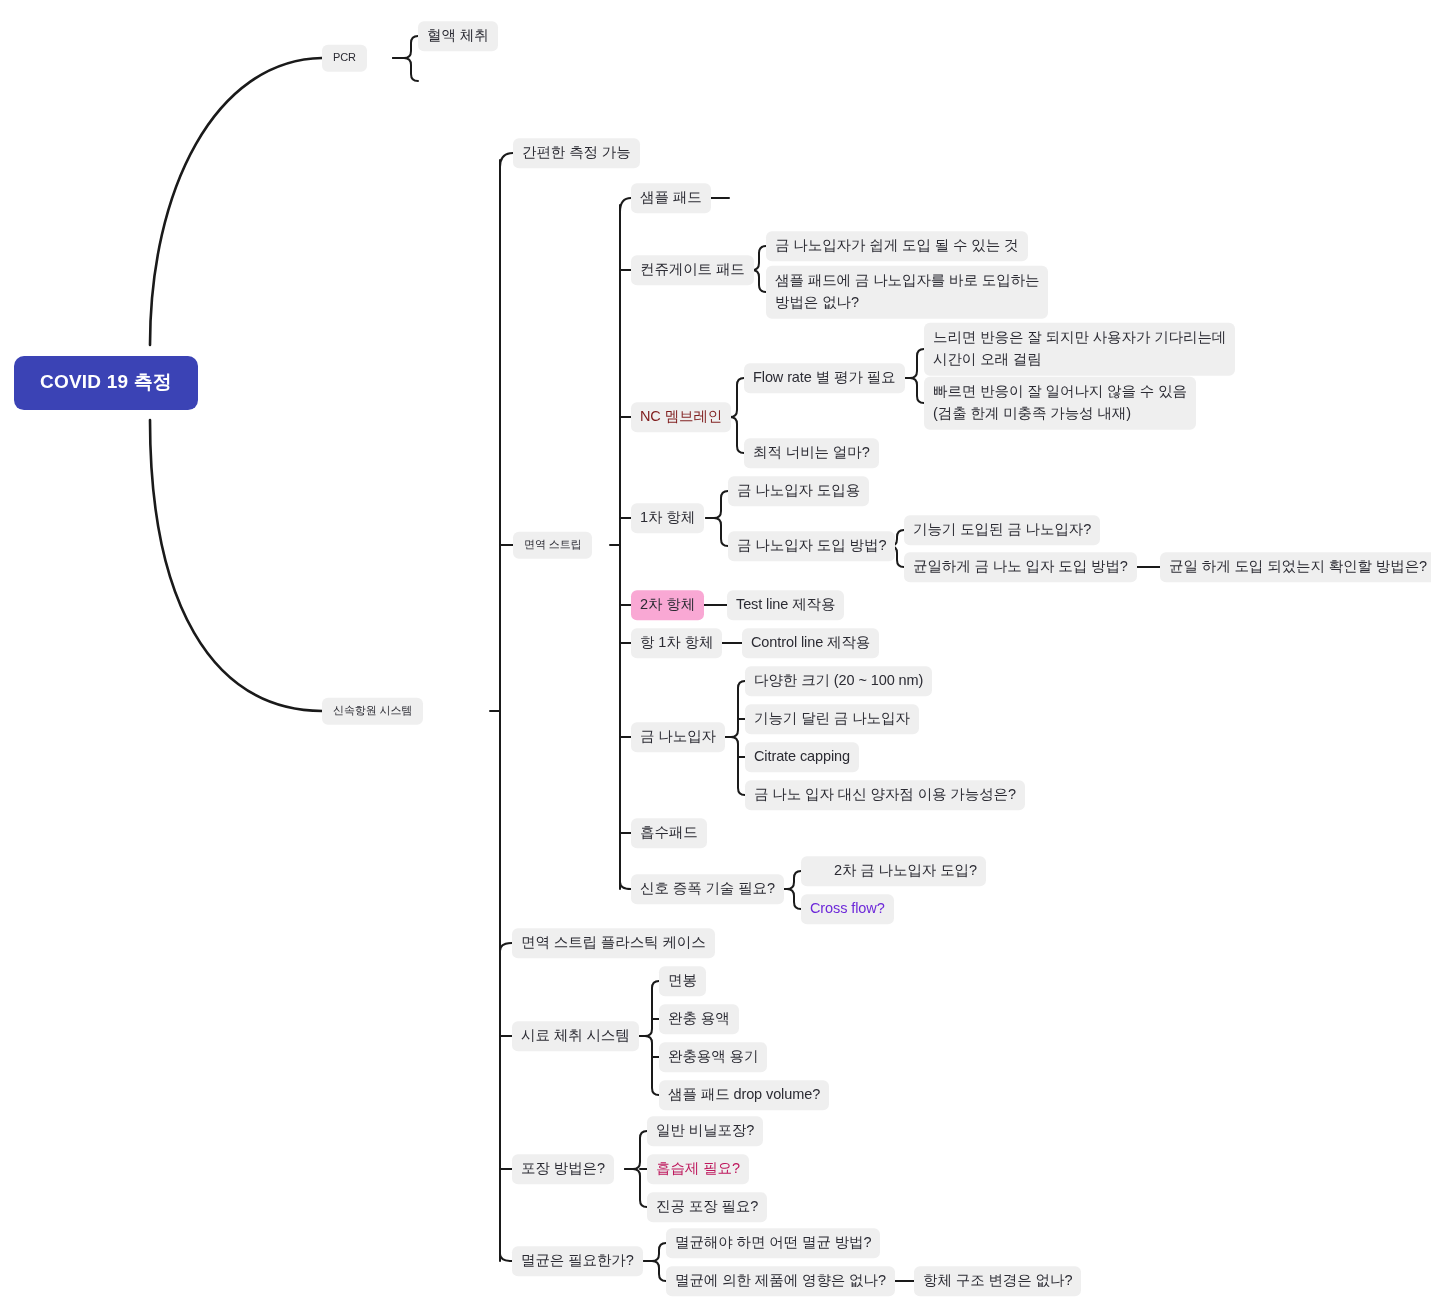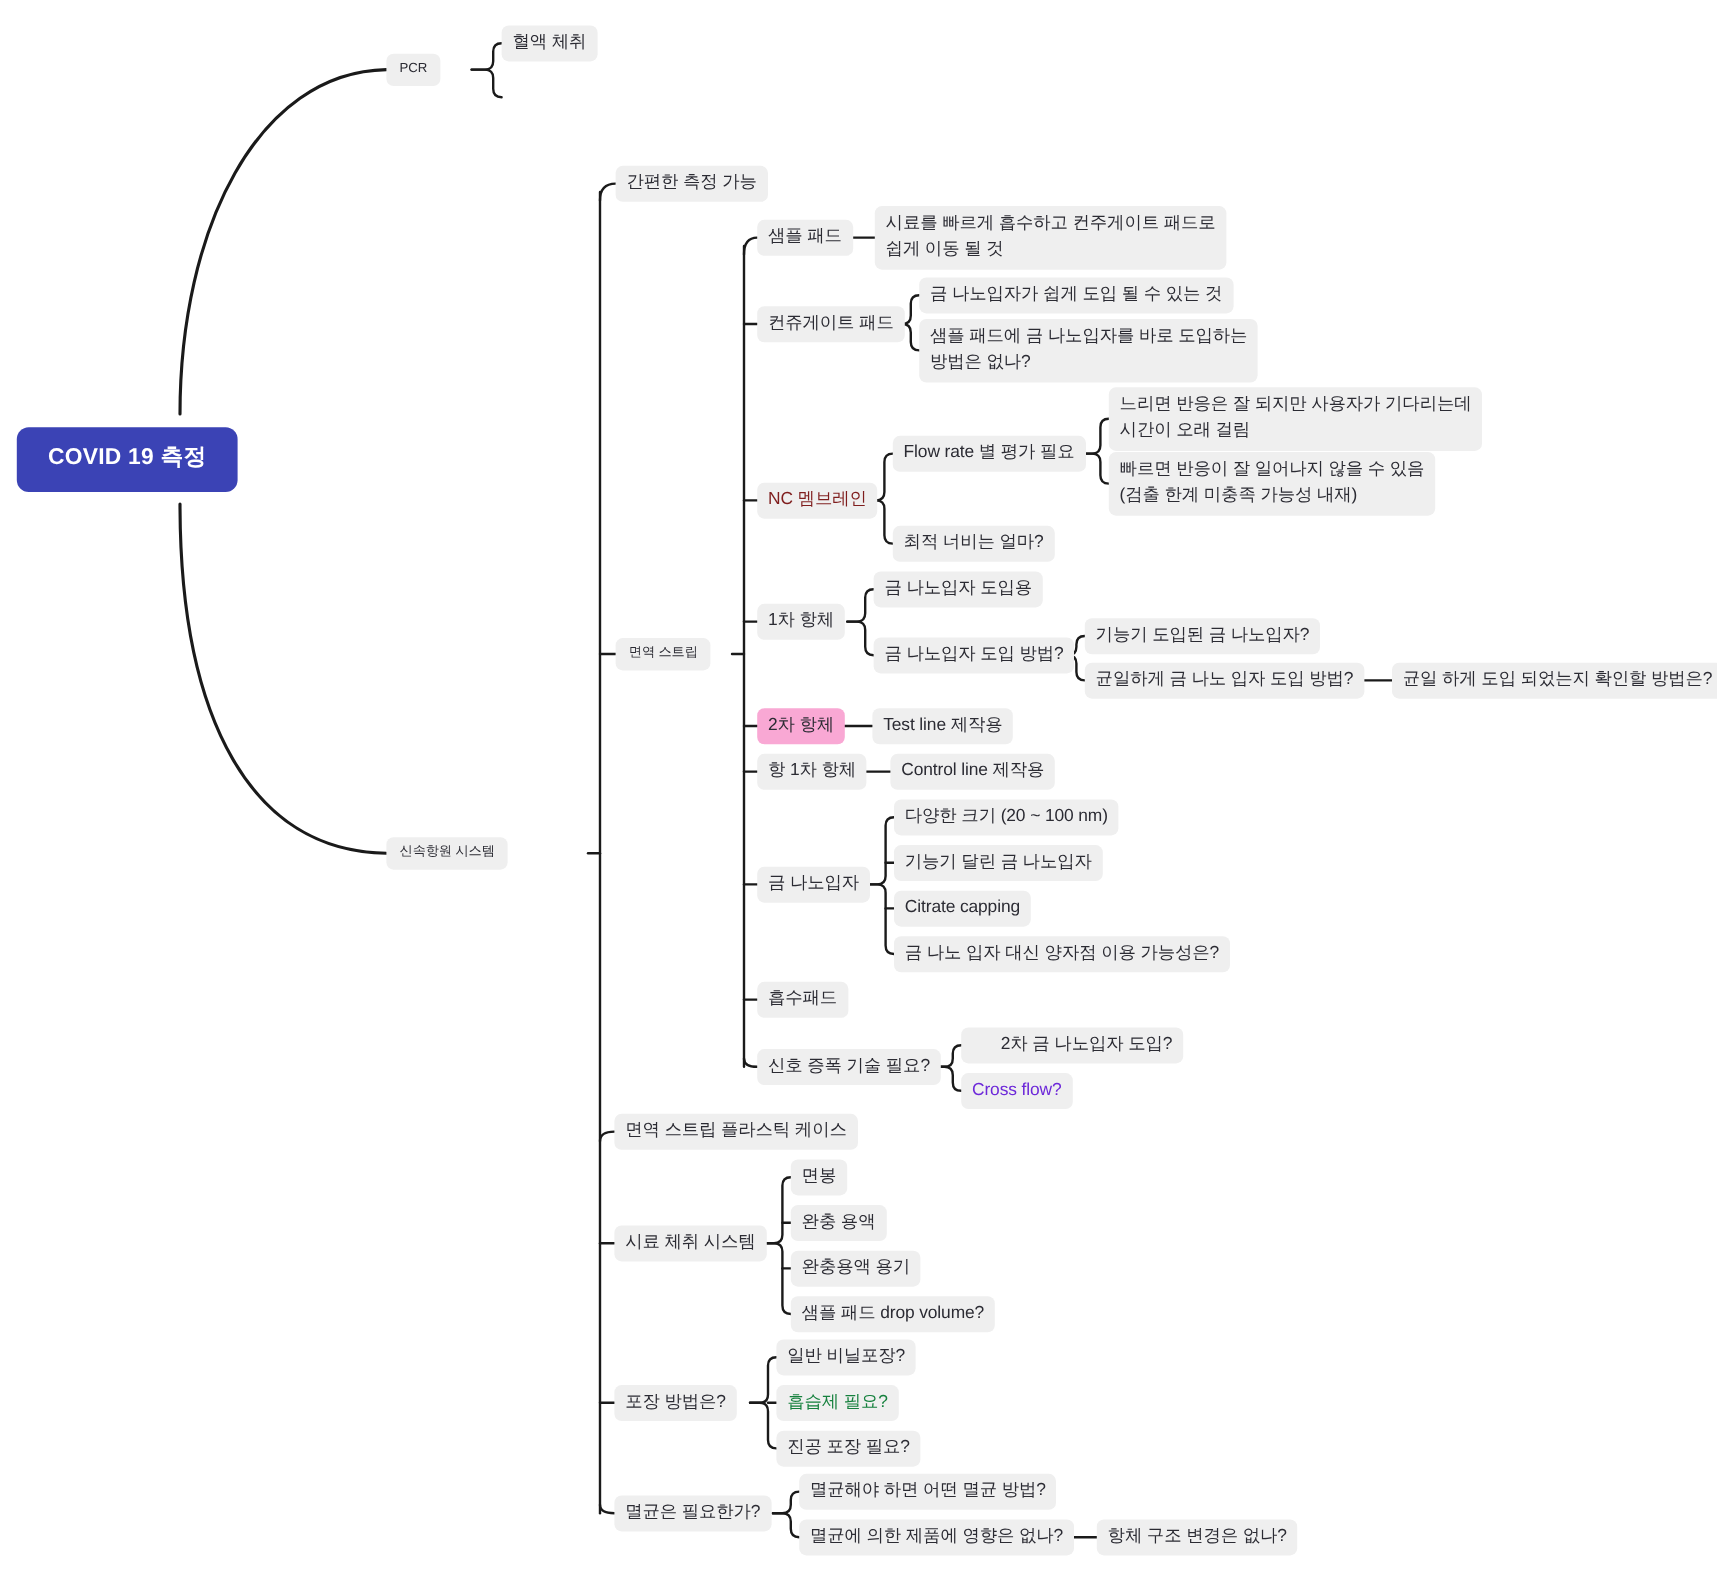--- a/index.html
+++ b/index.html
@@ -149,22 +149,20 @@
 
 
   <div class="node branch" style="left: 322px; top: 711px; background: rgb(239, 239, 239); color: rgb(43, 43, 51);">신속항원 시스템</div>
 
   <div class="node" style="left: 513px; top: 153px; background: rgb(239, 239, 239); color: rgb(43, 43, 51);">간편한 측정 가능</div>
 
   <div class="node branch" style="left: 513px; top: 545px; background: rgb(239, 239, 239); color: rgb(43, 43, 51);">면역 스트립</div>
 
   <div class="node" style="left: 631px; top: 198px; background: rgb(239, 239, 239); color: rgb(43, 43, 51);">샘플 패드</div>
 
-  <div class="node multiline" style="left: 729px; top: 198px; background: rgb(239, 239, 239); color: rgb(43, 43, 51);">시료를 빠르게 흡수하고 컨주게이트 패드로
-쉽게 이동 될 것</div>
 
   <div class="node" style="left: 631px; top: 270px; background: rgb(239, 239, 239); color: rgb(43, 43, 51);">컨쥬게이트 패드</div>
 
   <div class="node" style="left: 766px; top: 246px; background: rgb(239, 239, 239); color: rgb(43, 43, 51);">금 나노입자가 쉽게 도입 될 수 있는 것</div>
 
   <div class="node multiline" style="left: 766px; top: 292px; background: rgb(239, 239, 239); color: rgb(43, 43, 51);">샘플 패드에 금 나노입자를 바로 도입하는
 방법은 없나?</div>
 
   <div class="node" style="left: 631px; top: 417px; background: rgb(239, 239, 239); color: #7f1d1d;">NC 멤브레인</div>
 
@@ -225,21 +223,21 @@
   <div class="node" style="left: 659px; top: 1019px; background: rgb(239, 239, 239); color: rgb(43, 43, 51);">완충 용액</div>
 
   <div class="node" style="left: 659px; top: 1057px; background: rgb(239, 239, 239); color: rgb(43, 43, 51);">완충용액 용기</div>
 
   <div class="node" style="left: 659px; top: 1095px; background: rgb(239, 239, 239); color: rgb(43, 43, 51);">샘플 패드 drop volume?</div>
 
   <div class="node" style="left: 512px; top: 1169px; background: rgb(239, 239, 239); color: rgb(43, 43, 51);">포장 방법은?</div>
 
   <div class="node" style="left: 647px; top: 1131px; background: rgb(239, 239, 239); color: rgb(43, 43, 51);">일반 비닐포장?</div>
 
-  <div class="node" style="left: 647px; top: 1169px; background: rgb(239, 239, 239); color: #15803d;">흡습제 필요?</div>
+  <div class="node" style="left: 647px; top: 1169px; background: rgb(239, 239, 239); color: #be185d;">흡습제 필요?</div>
 
   <div class="node" style="left: 647px; top: 1207px; background: rgb(239, 239, 239); color: rgb(43, 43, 51);">진공 포장 필요?</div>
 
   <div class="node" style="left: 512px; top: 1261px; background: rgb(239, 239, 239); color: rgb(43, 43, 51);">멸균은 필요한가?</div>
 
   <div class="node" style="left: 666px; top: 1243px; background: rgb(239, 239, 239); color: rgb(43, 43, 51);">멸균해야 하면 어떤 멸균 방법?</div>
 
   <div class="node" style="left: 666px; top: 1281px; background: rgb(239, 239, 239); color: rgb(43, 43, 51);">멸균에 의한 제품에 영향은 없나?</div>
 
   <div class="node" style="left: 914px; top: 1281px; background: rgb(239, 239, 239); color: rgb(43, 43, 51);">항체 구조 변경은 없나?</div>

